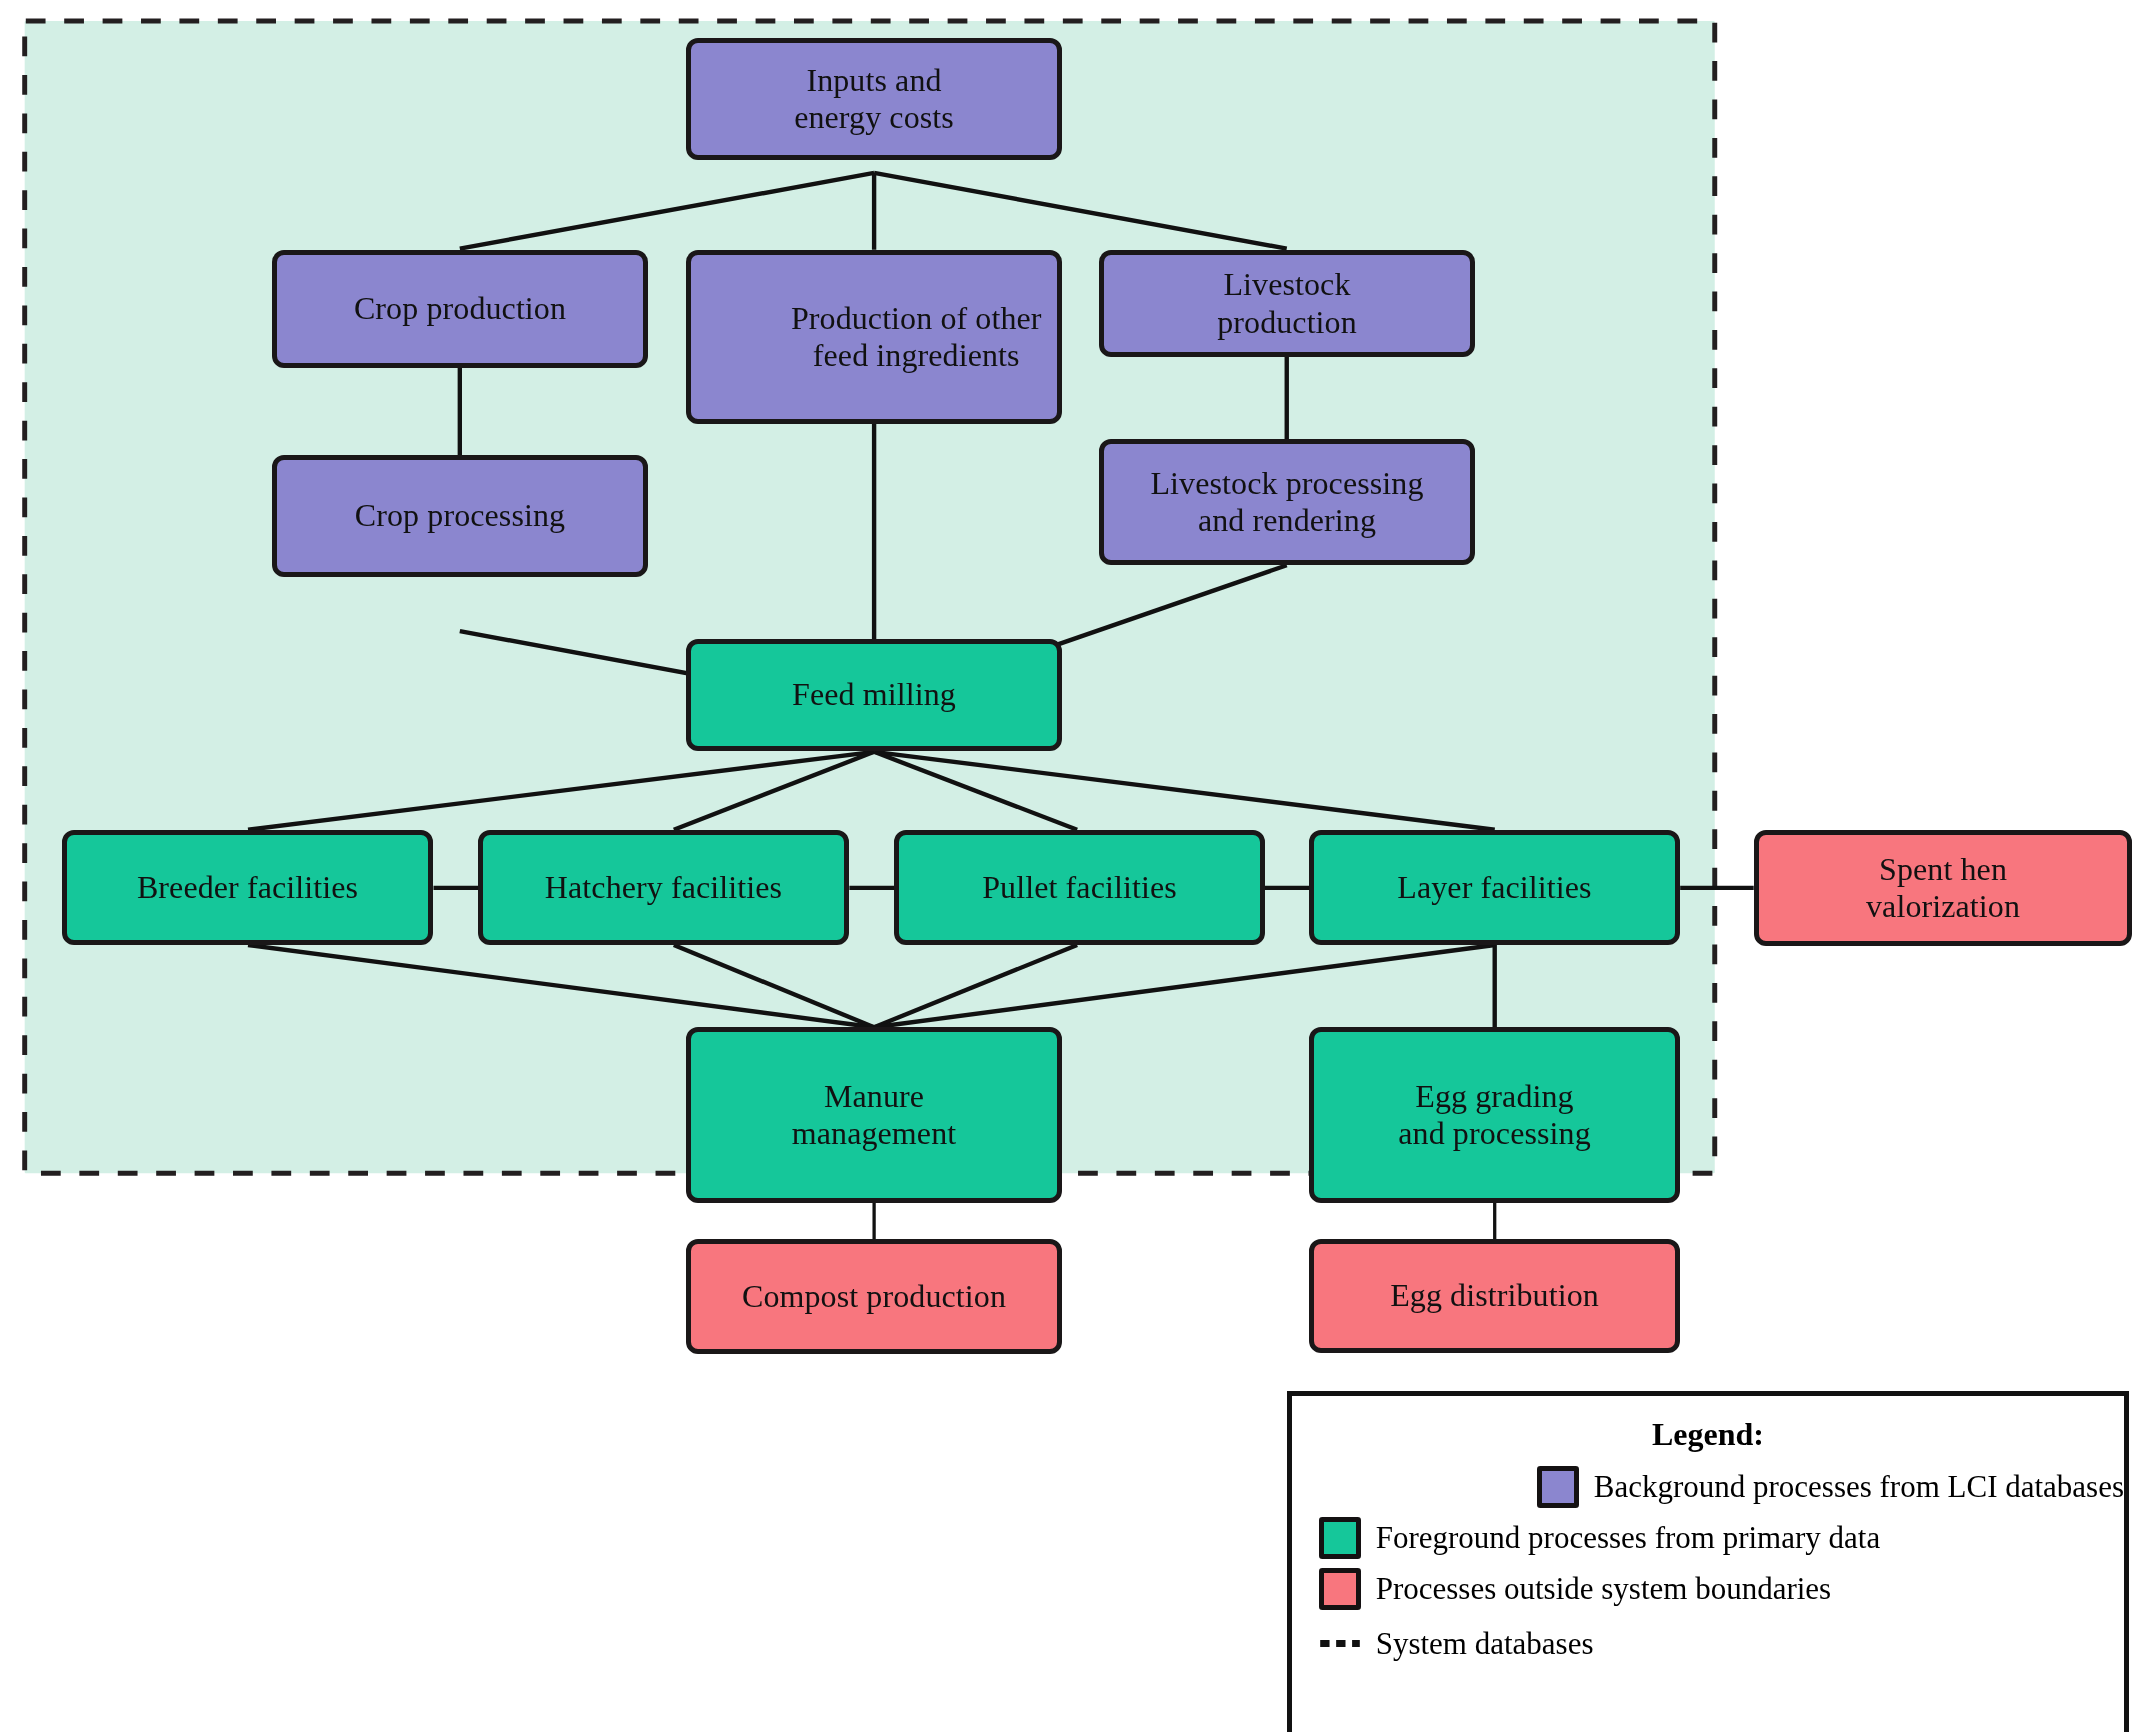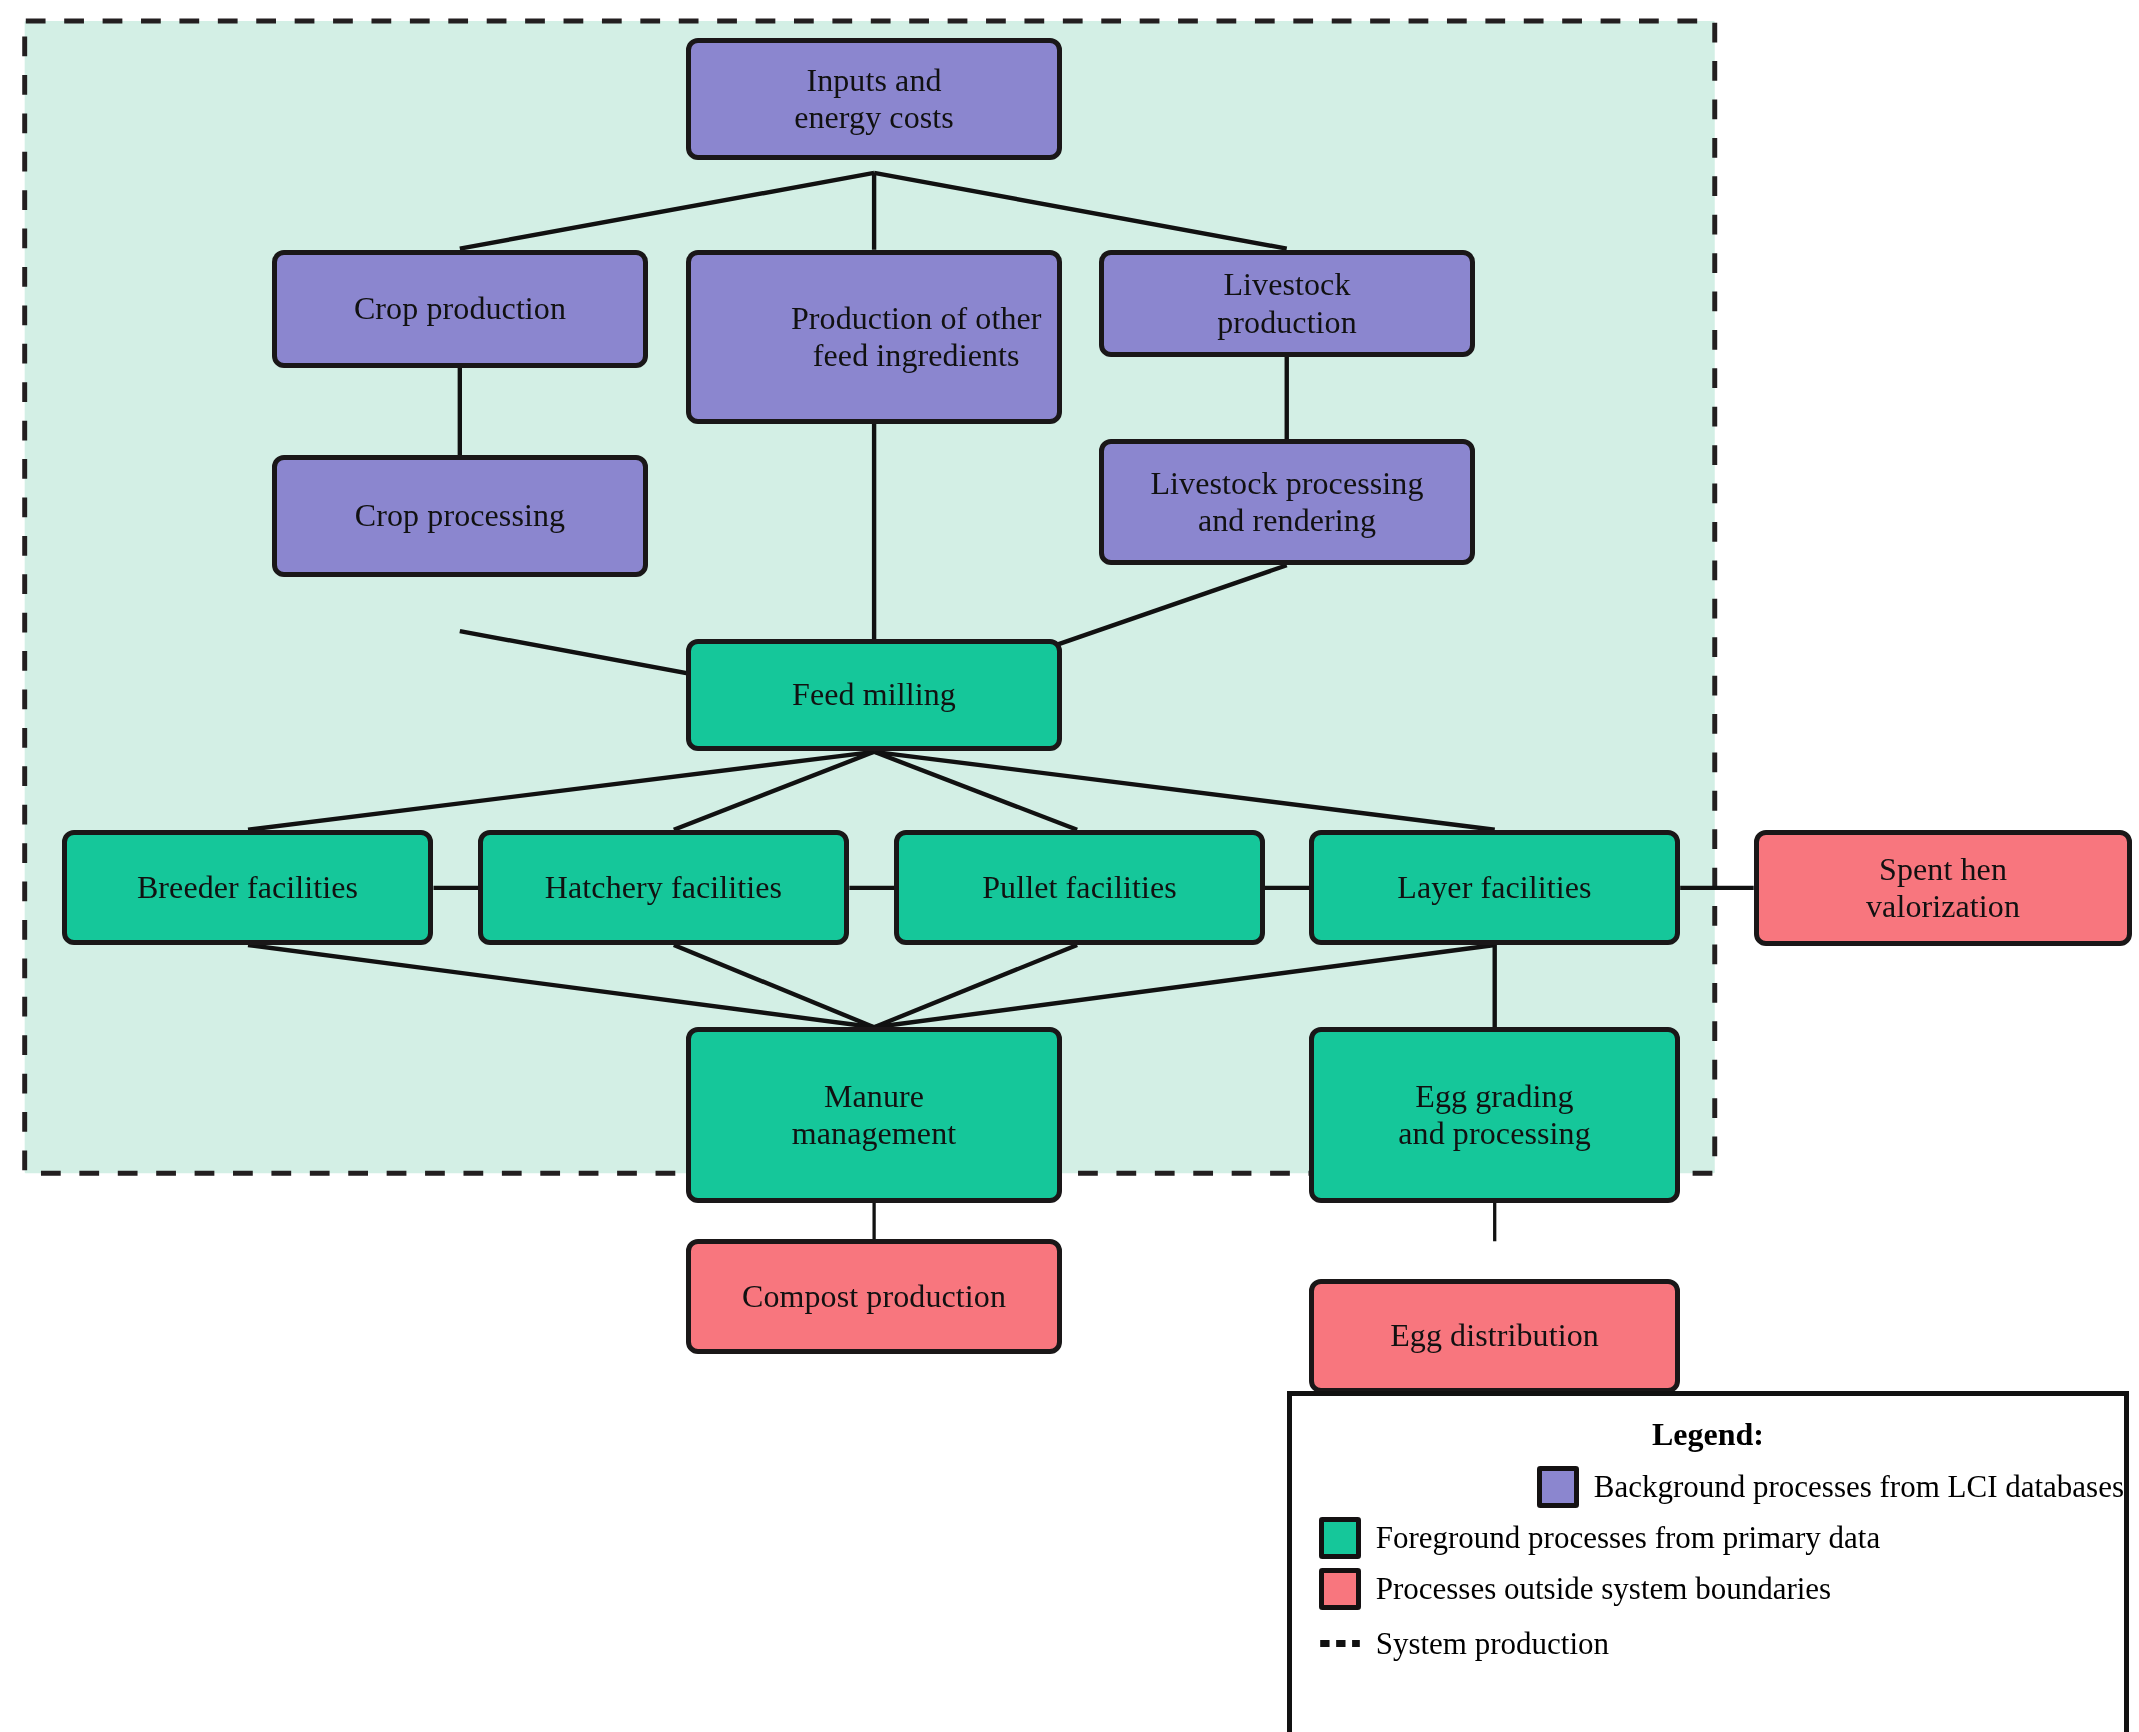--- a/index.html
+++ b/index.html
@@ -138,21 +138,21 @@
     <span>
       <span>Egg grading</span>
       <span>and processing</span>
     </span>
   </div>
 
   <div class="node out-node" style="left:686px;top:1239px;width:376px;height:115px;font-size:32px;">
     <span>Compost production</span>
   </div>
 
-  <div class="node out-node" style="left:1309px;top:1239px;width:371px;height:114px;font-size:32px;margin-top:40px;">
+  <div class="node out-node" style="left:1309px;top:1239px;width:371px;height:114px;font-size:32px;">
     <span>Egg distribution</span>
   </div>
 
   <div class="legend-box" style="left:1287px;top:1391px;width:842px;height:373px;">
     <div class="legend-title" style="font-size:32px;margin-top:20px;">Legend:</div>
 
     <div class="legend-row" style="margin:13px 0 0 27.4px;justify-content:flex-end;">
       <span class="swatch" style="width:42px;height:42px;background:#8b86cf;"></span>
       <span style="font-size:31px;margin-left:14.3px;">Background processes from LCI databases</span>
     </div>
@@ -166,18 +166,18 @@
       <span class="swatch" style="width:42px;height:42px;background:#f8767e;"></span>
       <span style="font-size:31px;margin-left:14.3px;">Processes outside system boundaries</span>
     </div>
 
     <div class="legend-row" style="margin:13px 0 0 27.4px;">
       <span class="dash-sample" style="width:42px;height:42px;">
         <svg width="42" height="11" viewBox="0 0 76 20">
           <line x1="2" y1="10" x2="74" y2="10" stroke="#111111" stroke-width="13" stroke-dasharray="17 12"></line>
         </svg>
       </span>
-      <span style="font-size:31px;margin-left:14.3px;">System production</span>
+      <span style="font-size:31px;margin-left:14.3px;">System databases</span>
     </div>
   </div>
 
 </div>
 
 
 </body></html>

